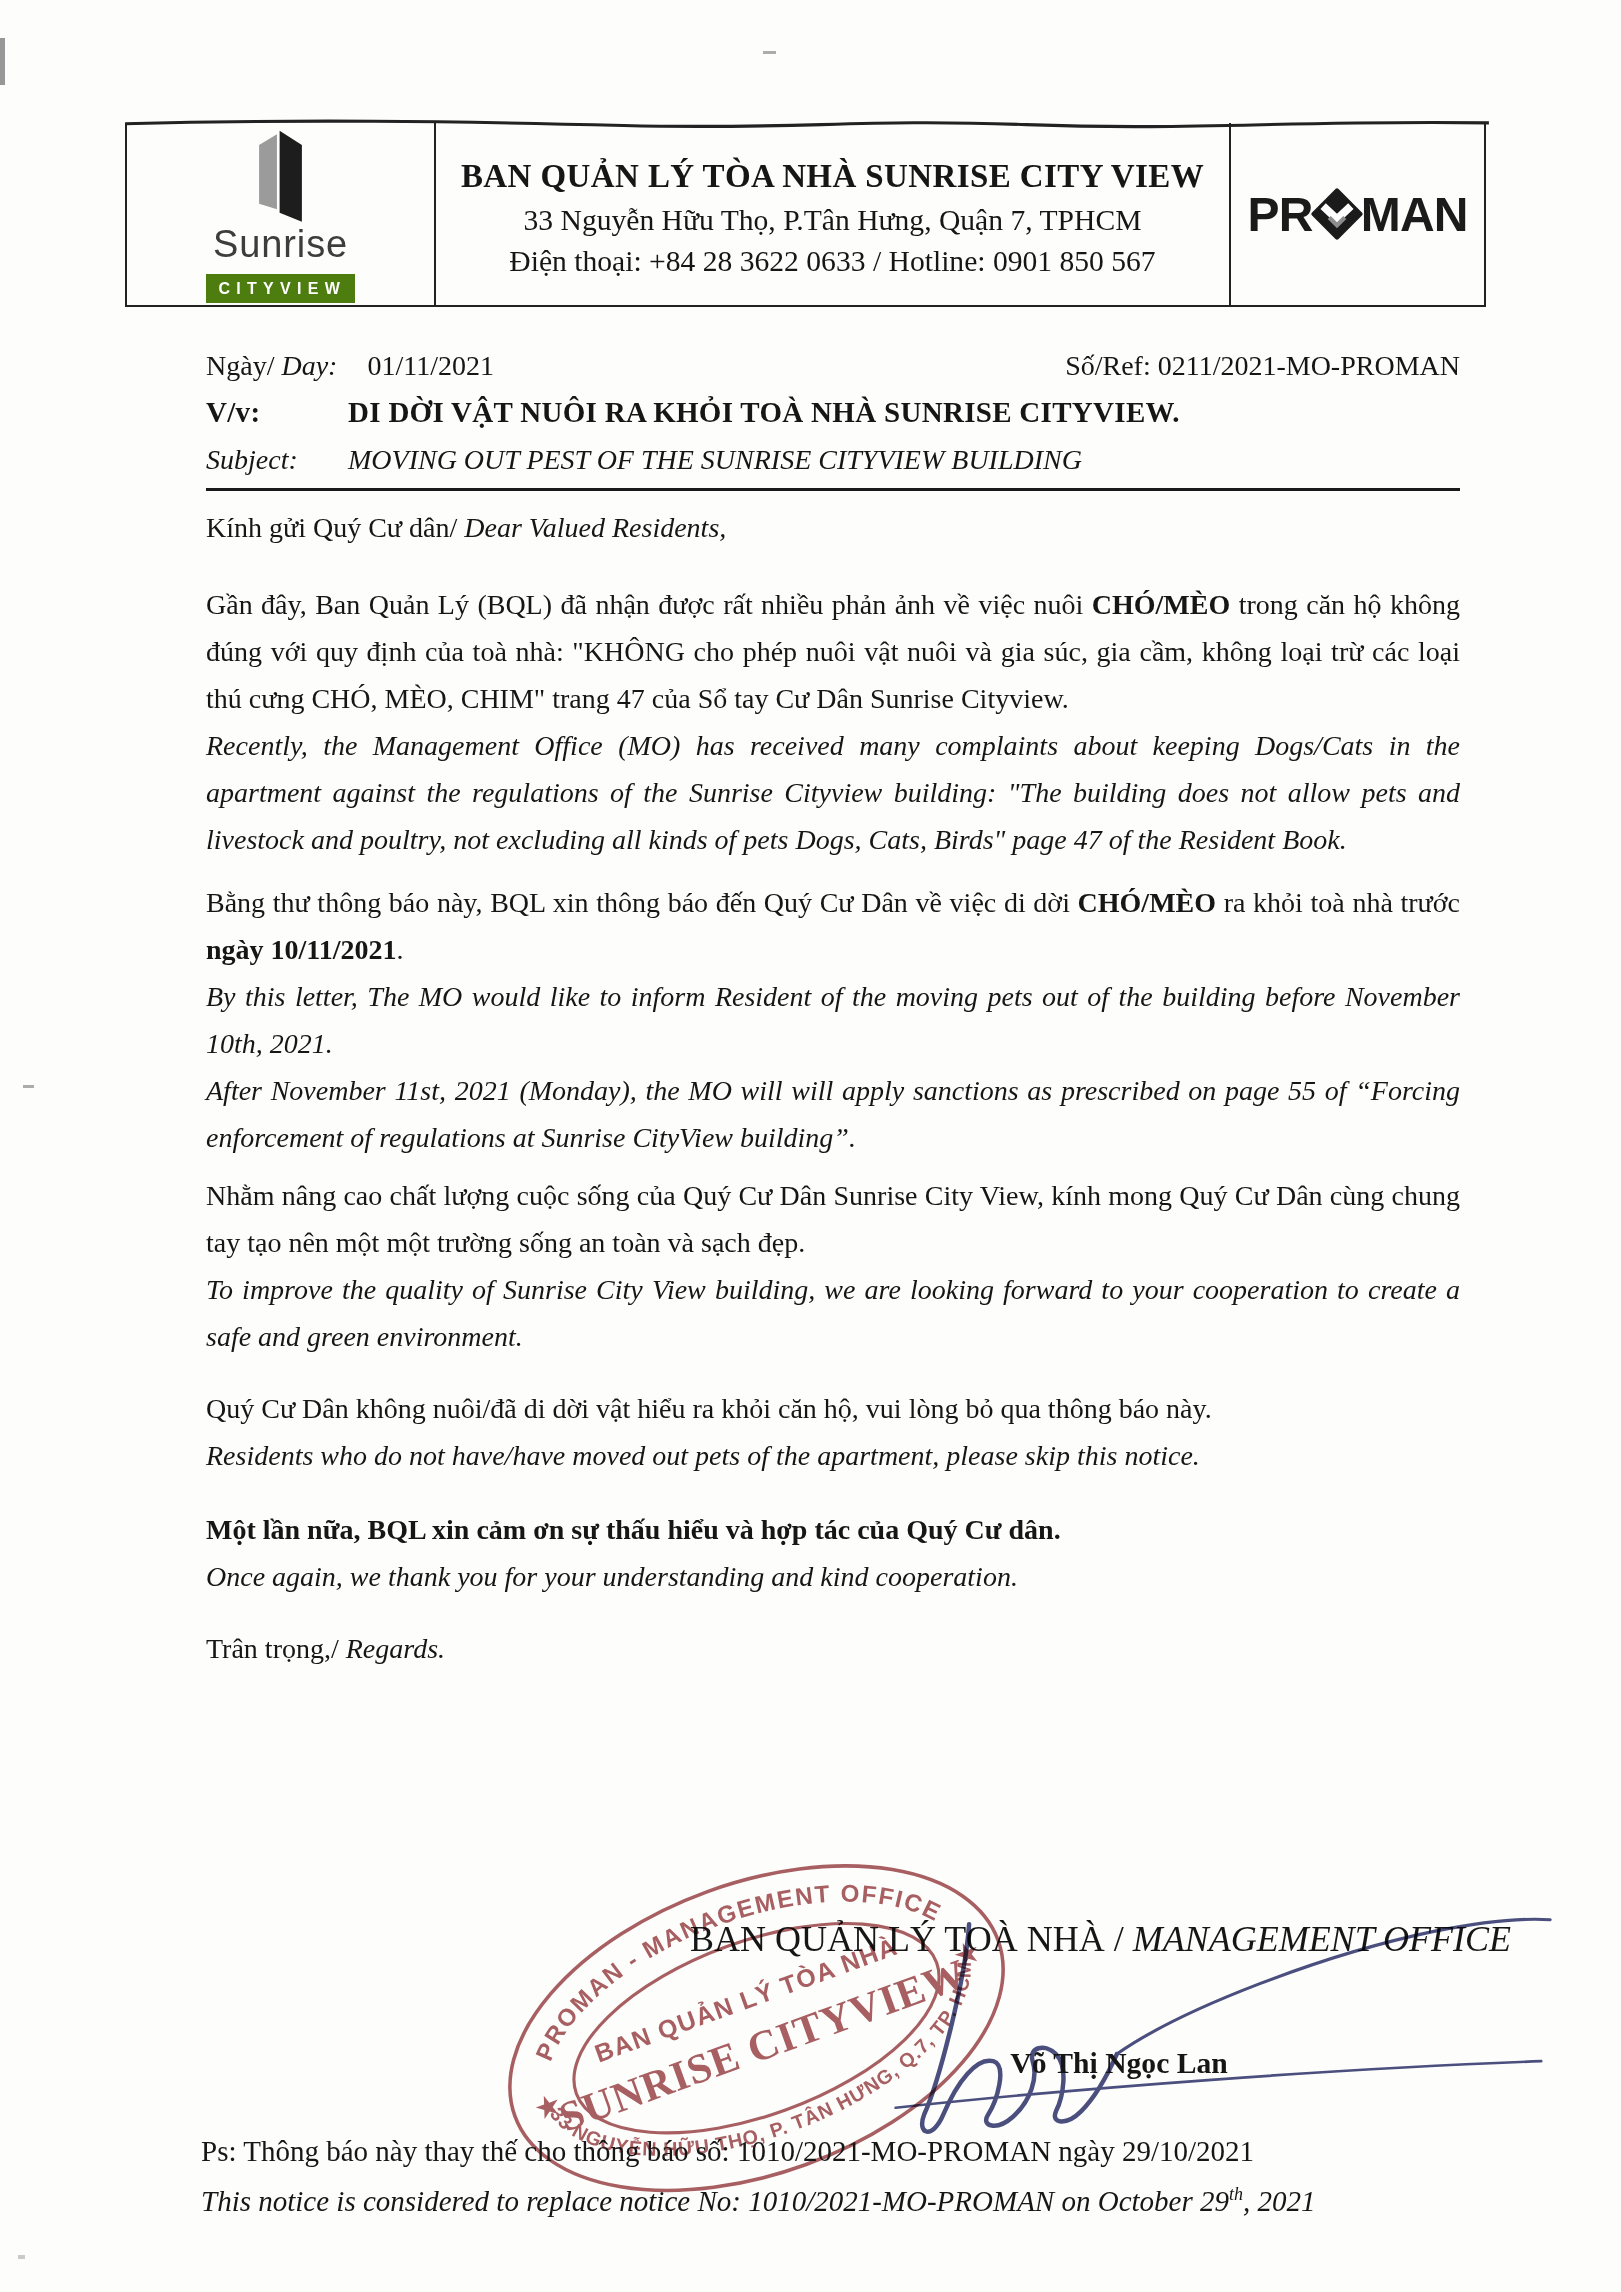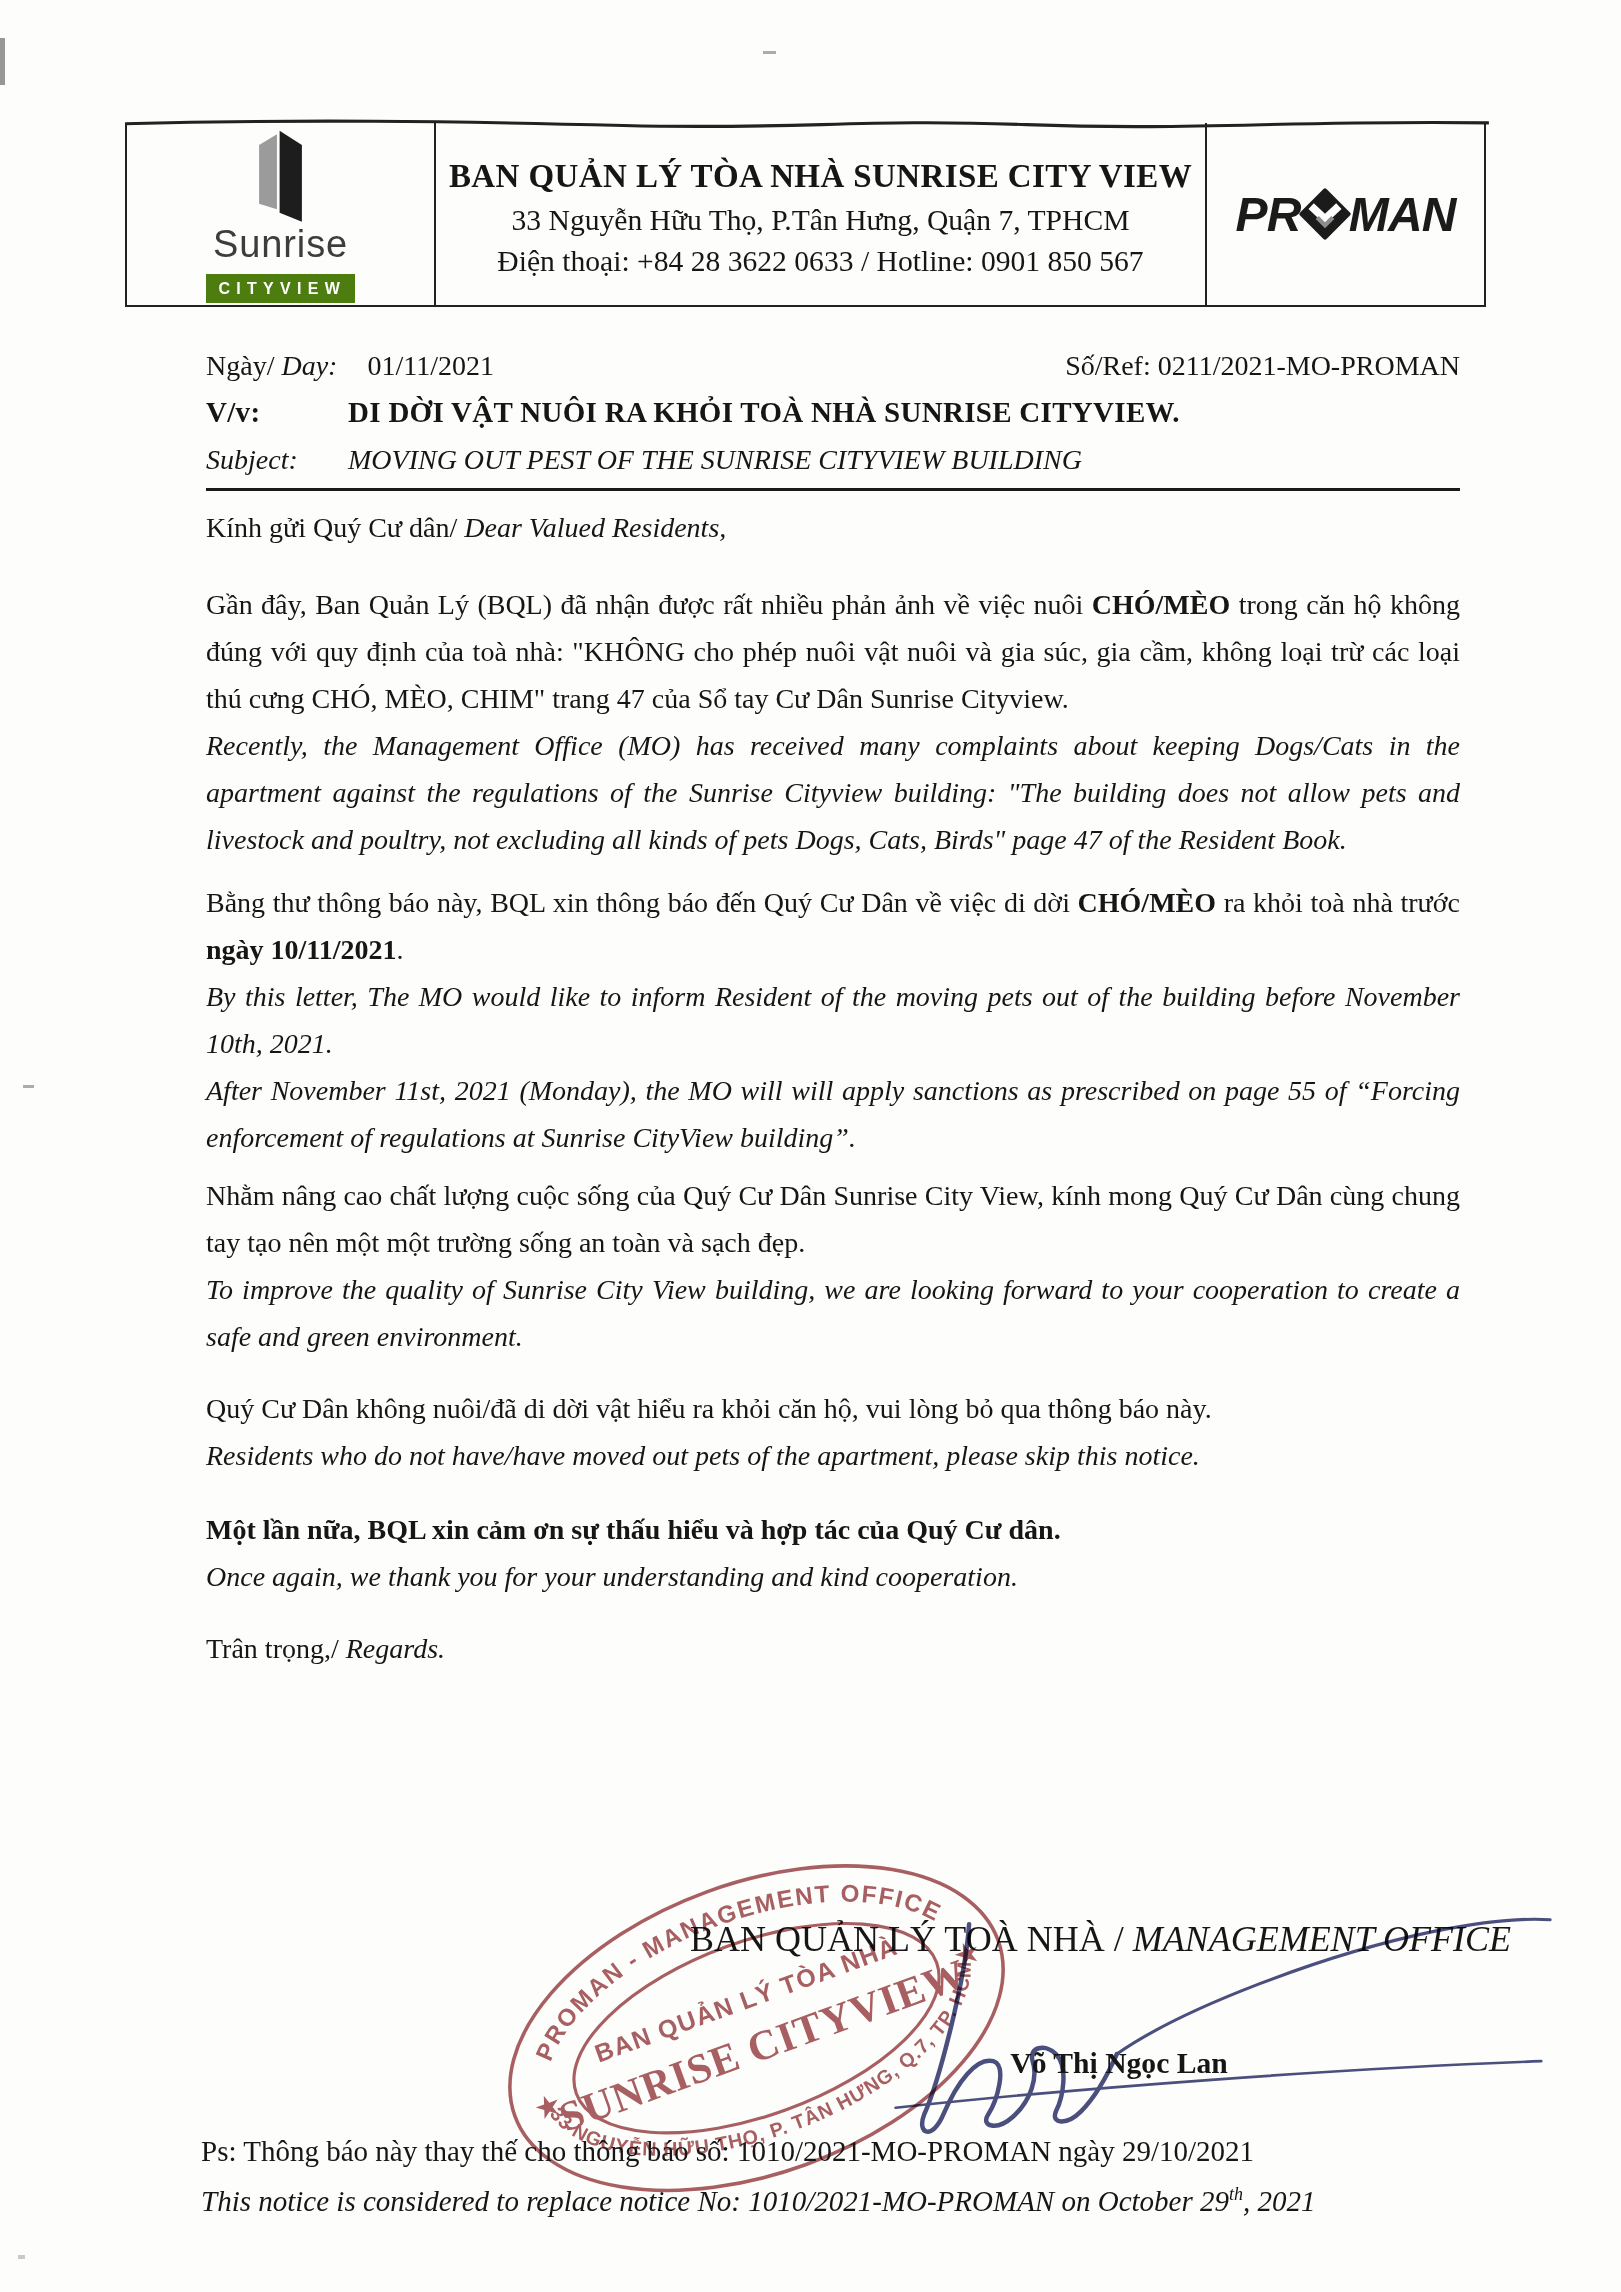--- a/index.html
+++ b/index.html
@@ -5,21 +5,21 @@
   html,body{margin:0;padding:0;background:#e8e8e8;}
   .page{position:relative;width:1621px;height:2293px;background:#fdfdfc;overflow:hidden;
         font-family:"Liberation Serif","DejaVu Serif",serif;color:#161616;}
   
   .hdr{position:absolute;left:125px;top:123px;width:1361px;height:184px;display:flex;
        border:2.7px solid #222;border-top:none;box-sizing:border-box;}
   .hdr-wave{position:absolute;left:122px;top:113px;}
   .hc{box-sizing:border-box;display:flex;flex-direction:column;align-items:center;justify-content:center;}
   .hc1{width:309px;border-right:2.7px solid #222;}
   .hc2{flex:1;border-right:2.7px solid #222;text-align:center;}
-  .hc3{width:277px;font-style:italic;}
+  .hc3{width:253px;}
   .org{font-weight:bold;font-size:33px;letter-spacing:0.4px;margin-top:8px;}
   .addr{font-size:29.6px;margin-top:9px;}
   .phone{font-size:29.6px;margin-top:7.2px;}
   .sunrise-brand{font-family:"Liberation Sans","DejaVu Sans",sans-serif;font-size:38px;color:#3d3d3d;
                  margin-top:1.8px;letter-spacing:0.9px;}
   .cv-box{background:#4d7c0f;color:#fff;font-family:"Liberation Sans","DejaVu Sans",sans-serif;
           font-weight:bold;font-size:16px;letter-spacing:6.3px;padding:6.3px 9px 5.4px 12.5px;margin-top:7.2px;}
   .proman{display:flex;align-items:center;font-family:"Liberation Sans","DejaVu Sans",sans-serif;
           font-weight:bold;font-size:48px;color:#1b1b1b;letter-spacing:-0.9px;}
   .proman svg{margin:0 -1.8px;}

